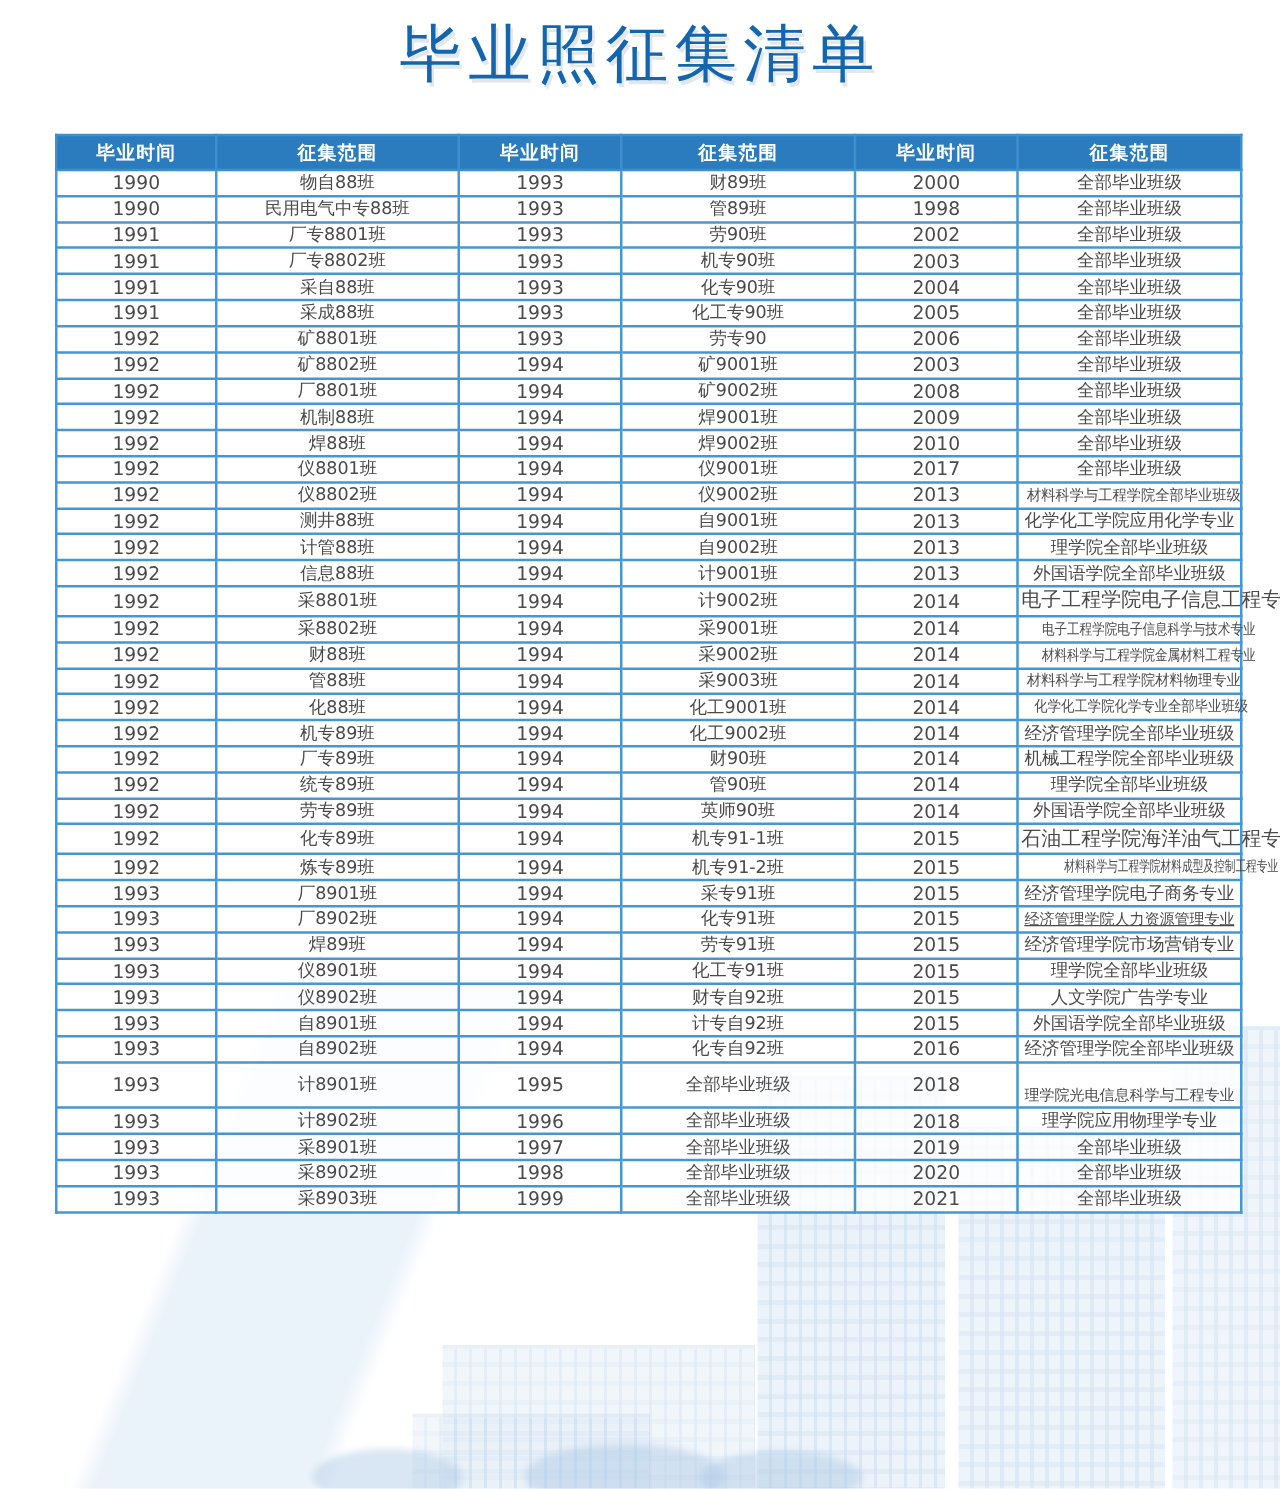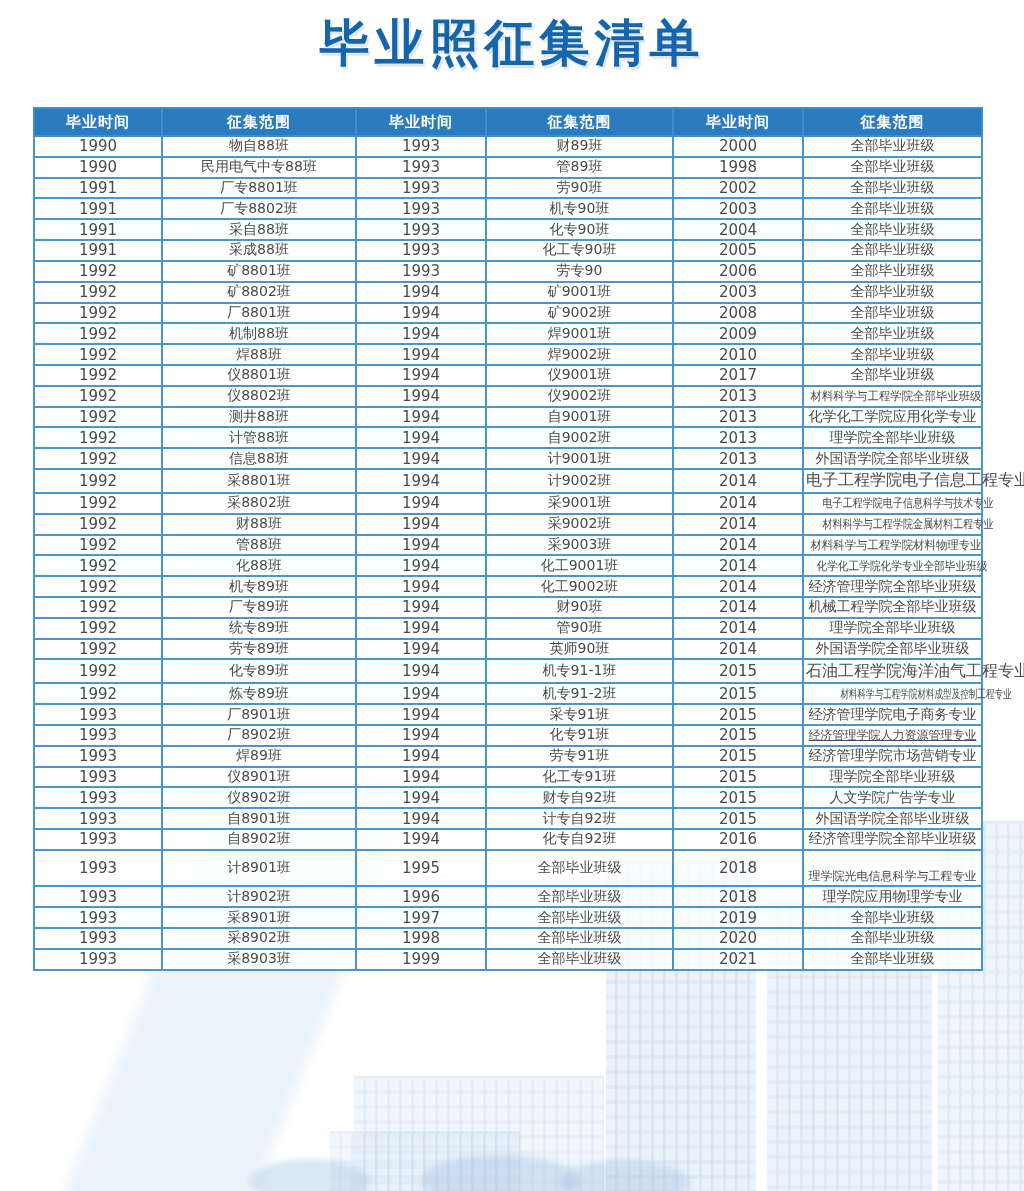--- a/index.html
+++ b/index.html
@@ -22,27 +22,27 @@
     filter:blur(3px);
   }
   .band {
     position:absolute; left:-140px; bottom:-60px; width:760px; height:470px;
     background:linear-gradient(112deg, rgba(219,233,246,0) 38%, rgba(219,233,246,.55) 40%, rgba(219,233,246,.55) 58%, rgba(219,233,246,0) 60%);
   }
 
   
   .title {
     position:absolute; top:10px; left:0; right:0; z-index:2;
-    text-align:center; font-size:50px; font-weight:700; letter-spacing:5px;
+    text-align:center; font-size:50px; font-weight:400; letter-spacing:5px;
     color:#1365ae; text-shadow:2px 3px 0 rgba(175,186,198,.35);
   }
 
   
   table.list {
-    position:absolute; left:33px; top:107px; z-index:1;
+    position:absolute; left:44px; top:107px; z-index:1;
     width:948px; height:864px;
     border-collapse:collapse; table-layout:fixed;
   }
   table.list th, table.list td { border:2px solid #4697d1; text-align:center; vertical-align:middle; padding:0 2px; }
   table.list th {
     background:#2b7cbe; color:#ffffff; font-size:15px; font-weight:bold;
     height:28px; letter-spacing:1px; border-color:#3d8fcd;
   }
   table.list td { background:rgba(255,255,255,.78); color:#4a4a4a; }
   td.year  { font-size:15px; }

